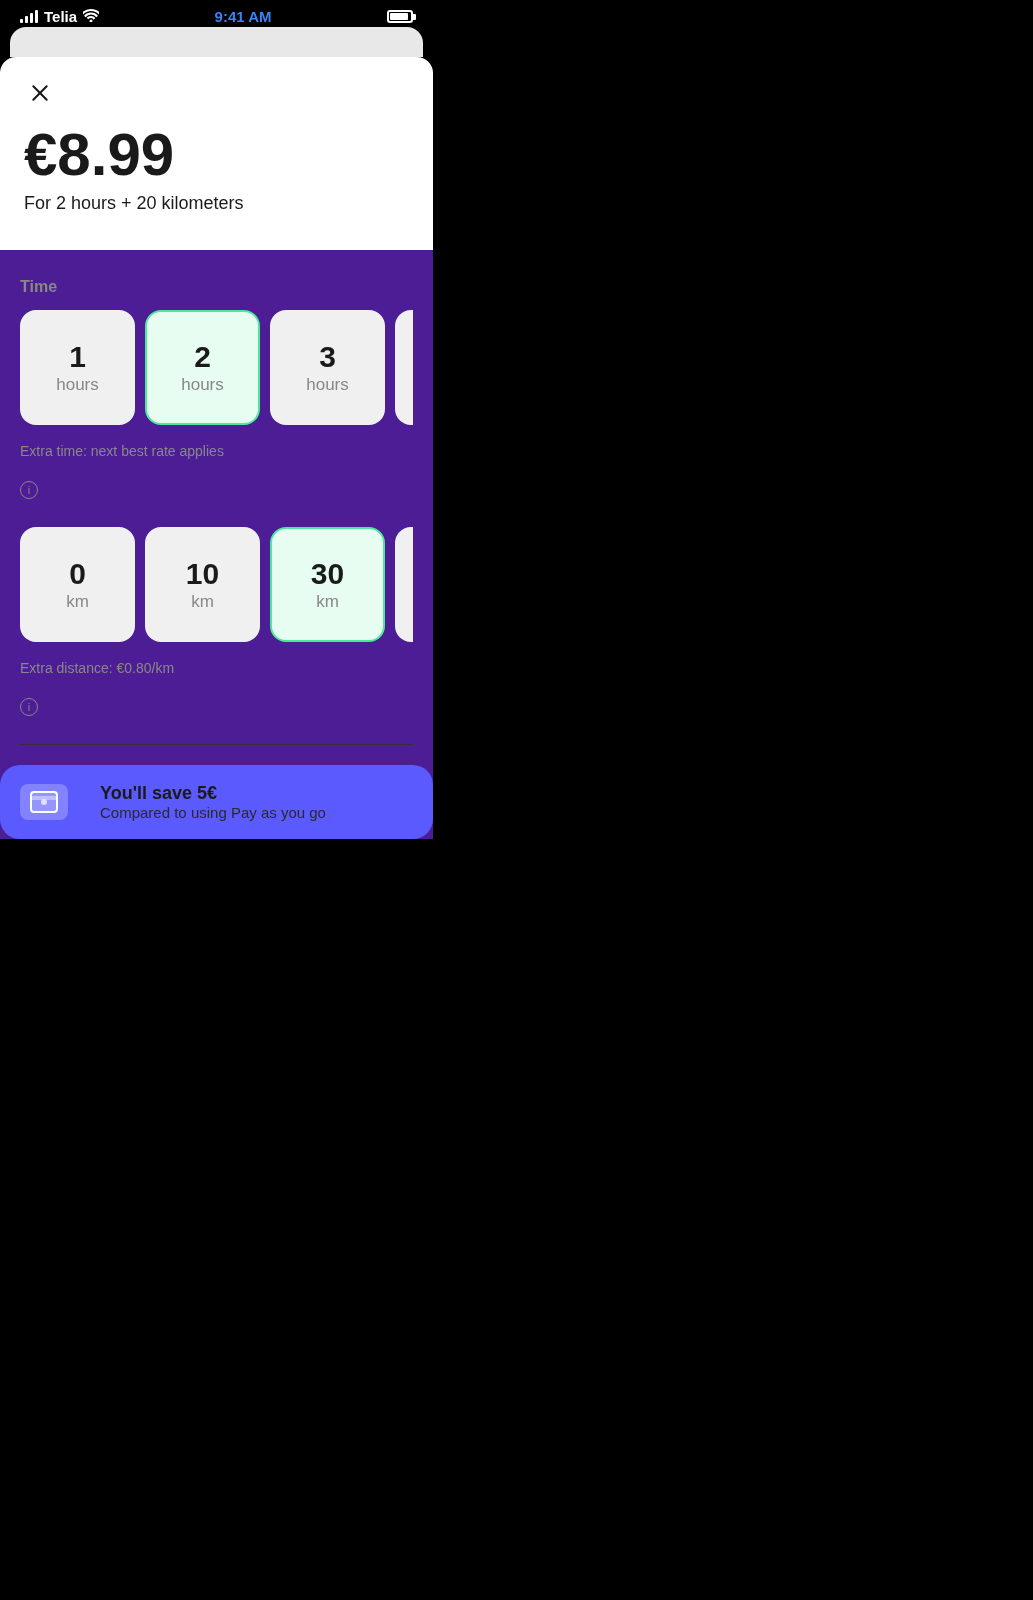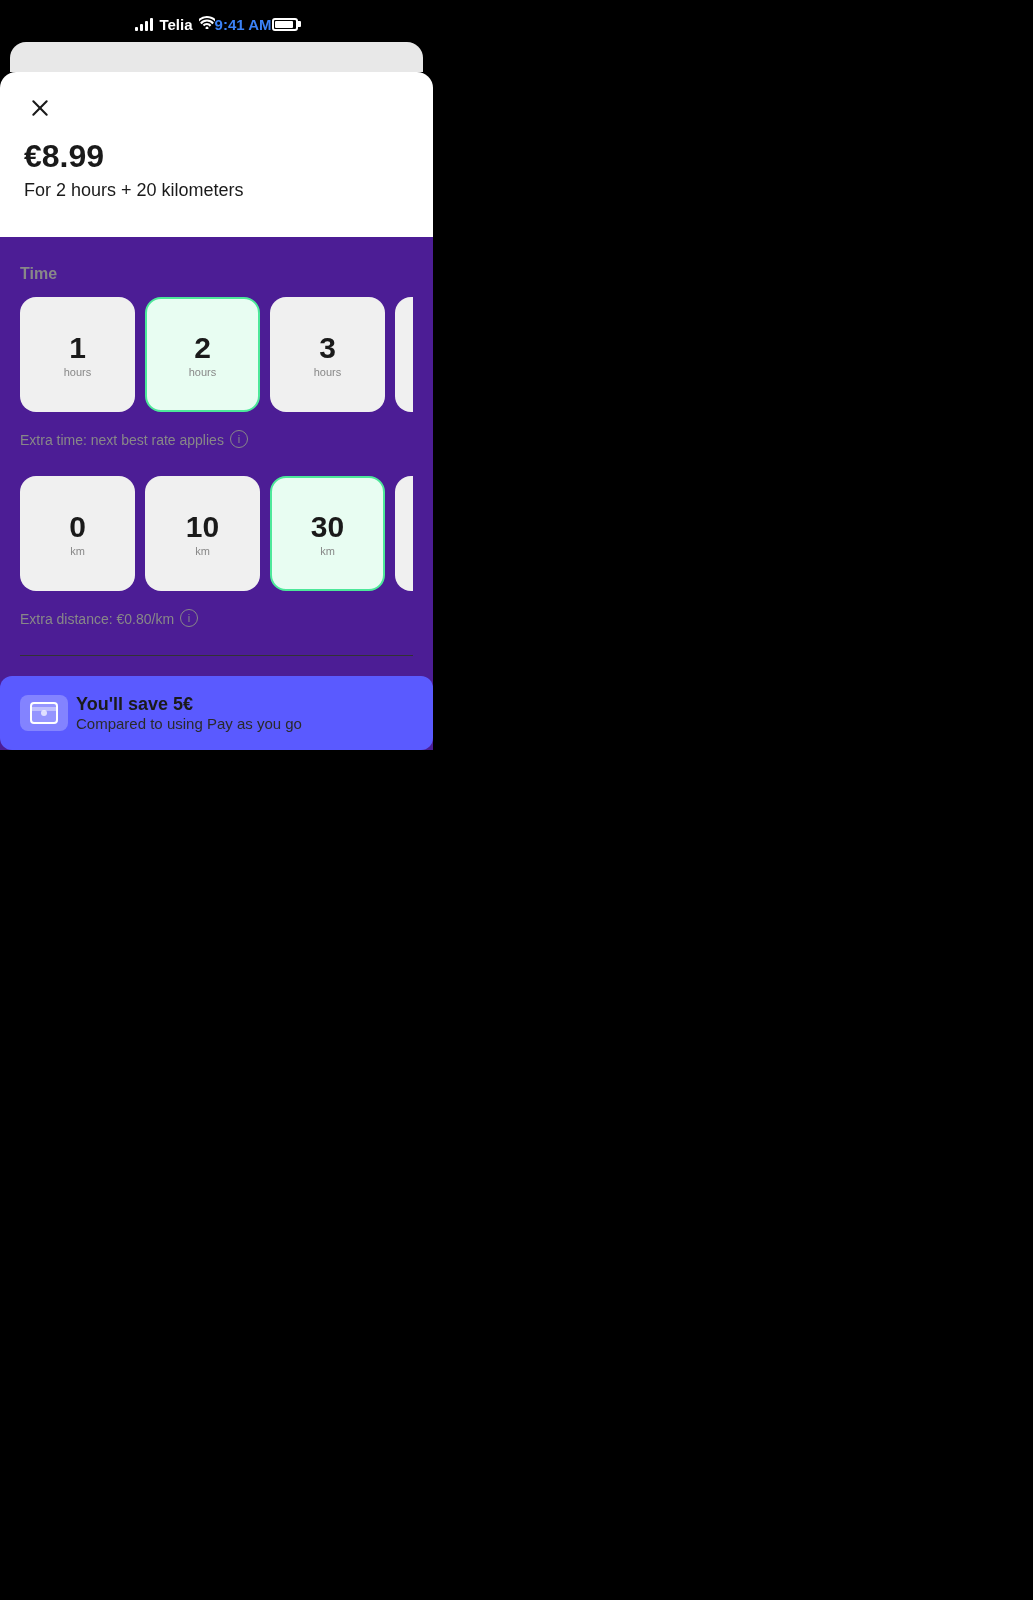--- a/index.html
+++ b/index.html
@@ -11,23 +11,23 @@
       background: #000;
       font-family: -apple-system, BlinkMacSystemFont, 'SF Pro Display', 'Helvetica Neue', sans-serif;
       overflow-x: hidden;
     }
 
     
     .status-bar {
       background: #000;
       display: flex;
       align-items: center;
-      justify-content: center;
+      justify-content: space-between;
       padding: 12px 20px 6px 20px;
-      height: 42px;
+      height: 27px;
       text-decoration: underline;
     }
     .status-left {
       display: flex;
       align-items: center;
       gap: 6px;
     }
     .carrier {
       color: #fff;
       font-size: 15px;
@@ -109,21 +109,21 @@
       justify-content: center;
       cursor: pointer;
       margin-bottom: 16px;
     }
     .close-btn svg {
       width: 20px;
       height: 20px;
     }
 
     .price {
-      font-size: 32px;
+      font-size: 60px;
       font-weight: 700;
       color: #1a1a1a;
       line-height: 1;
       margin-bottom: 8px;
     }
 
     .price-desc {
       font-size: 18px;
       color: #1a1a1a;
       font-weight: 400;
@@ -171,33 +171,34 @@
       border-color: #4de89a;
     }
 
     .option-number {
       font-size: 30px;
       font-weight: 600;
       color: #1a1a1a;
       line-height: 1.1;
     }
     .option-unit {
-      font-size: 11px;
+      font-size: 17px;
       color: #888;
       font-weight: 400;
       margin-top: 2px;
     }
 
     .extra-note {
       color: #888;
       font-size: 14px;
       display: flex;
-      align-items: flex-end;
-      gap: 6px;
+      align-items: flex-start;
+      gap: 22px;
       margin-bottom: 28px;
+      flex-direction: column;
     }
     .info-circle {
       width: 18px;
       height: 18px;
       border: 1.5px solid #888;
       border-radius: 50%;
       display: flex;
       align-items: center;
       justify-content: center;
       font-size: 11px;
@@ -206,25 +207,25 @@
     }
 
     .divider-horizontal {
       height: 1px;
       background: #333;
       margin: 4px 0 20px 0;
     }
 
     .savings-banner {
       background: #5a5aff;
-      border-radius: 12px;
+      border-radius: 20px;
       padding: 18px 20px;
       display: flex;
       align-items: center;
-      gap: 8px;
+      gap: 32px;
       margin: 0 -20px -20px -20px;
     }
 
     .savings-icon {
       width: 48px;
       height: 36px;
       background: rgba(255,255,255,0.25);
       border-radius: 8px;
       display: flex;
       align-items: center;

